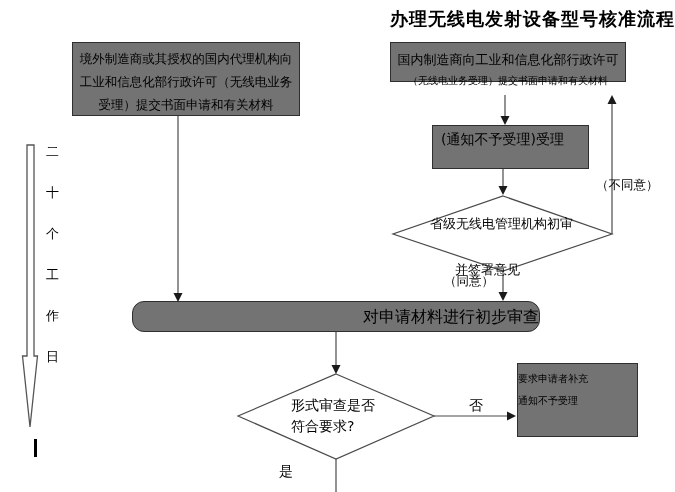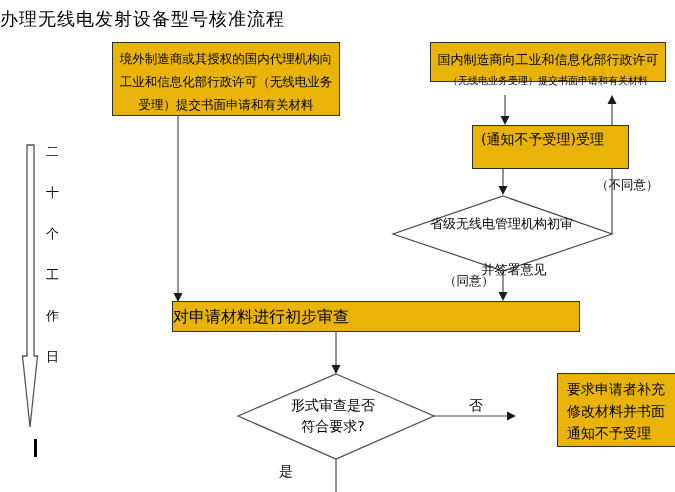--- a/index.html
+++ b/index.html
@@ -3,48 +3,48 @@
 <meta charset="utf-8">
 <style>
   * { margin:0; padding:0; box-sizing:border-box; }
   html,body { background:#fff; }
   #page {
     position:relative; width:675px; height:492px; background:#ffffff;
     font-family:"DejaVu Sans", sans-serif; color:#000; overflow:hidden;
   }
   #connectors { position:absolute; left:0; top:0; width:675px; height:492px; }
   .title {
-    position:absolute; left:0; right:0; top:7px; text-align:left;
-    font-size:18px; font-weight:normal; letter-spacing:1px;
+    position:absolute; left:0; right:0; top:7px; text-align:right;
+    font-size:18px; font-weight:bold; letter-spacing:1px;
   }
   .box {
-    position:absolute; border:1px solid #2f2f2f; background:#eab308;margin-left:40px;
+    position:absolute; border:1px solid #2f2f2f; background:#737373;
   }
   .box-overseas {
     left:72px; top:42px; width:228px; height:74px;
     font-size:12.5px; line-height:23px; text-align:center; padding-top:4px;
   }
   .box-domestic {
     left:390px; top:42px; width:236px; height:40px; text-align:center;
   }
   .box-domestic .l1 { font-size:13px; margin-top:8px; }
   .box-domestic .l2 { font-size:10px; margin-top:5px; }
   .box-provincial {
     left:432px; top:125px; width:157px; height:44px;
     font-size:14px; line-height:16px; padding:5px 0 0 8px;
   }
   .box-preliminary {
     left:132px; top:301px; width:408px; height:31px;
-    font-size:16px; line-height:29px; text-align:left;
+    font-size:16px; line-height:29px; text-align:right;border-radius:12px;
   }
   .box-reject {
-    left:517px; top:373px; width:121px; height:74px;
-    font-size:14px; line-height:22px; padding:4px 0 0 9px;
+    left:517px; top:363px; width:121px; height:74px;
+    font-size:10px; line-height:22px; padding:4px 0 0 0;
   }
-  .diamond-text { position:absolute; background:transparent;text-align:center; }
+  .diamond-text { position:absolute; background:transparent; }
   .d1-text { left:430px; top:215px; font-size:13px; line-height:18px; }
   .d1-text .l2 { padding-left:25px;margin-top:28px; }
   .d2-text { left:291px; top:395px; font-size:14px; line-height:21px; }
   .edge-label { position:absolute; font-size:12.5px; white-space:nowrap; }
   .label-disagree { left:551px; top:177px;margin-left:45px; }
   .label-agree   { left:444px; top:273px; }
   .label-no  { left:469px; top:397px; font-size:14px; }
   .label-yes { left:279px; top:463px; font-size:14px; }
   .timeline-label {
     position:absolute; left:45px; top:131px; width:15px;
@@ -120,21 +120,20 @@
     <div>对申请材料进行初步审查</div>
   </div>
 
   <div class="diamond-text d2-text">
     <div>形式审查是否</div>
     <div>符合要求?</div>
   </div>
 
   <div class="box box-reject">
     <div>要求申请者补充</div>
-    <div>修改材料并书面</div>
     <div>通知不予受理</div>
   </div>
 
   <div class="edge-label label-disagree">（不同意）</div>
   <div class="edge-label label-agree">（同意）</div>
   <div class="edge-label label-no">否</div>
   <div class="edge-label label-yes">是</div>
 
 </div>
 

